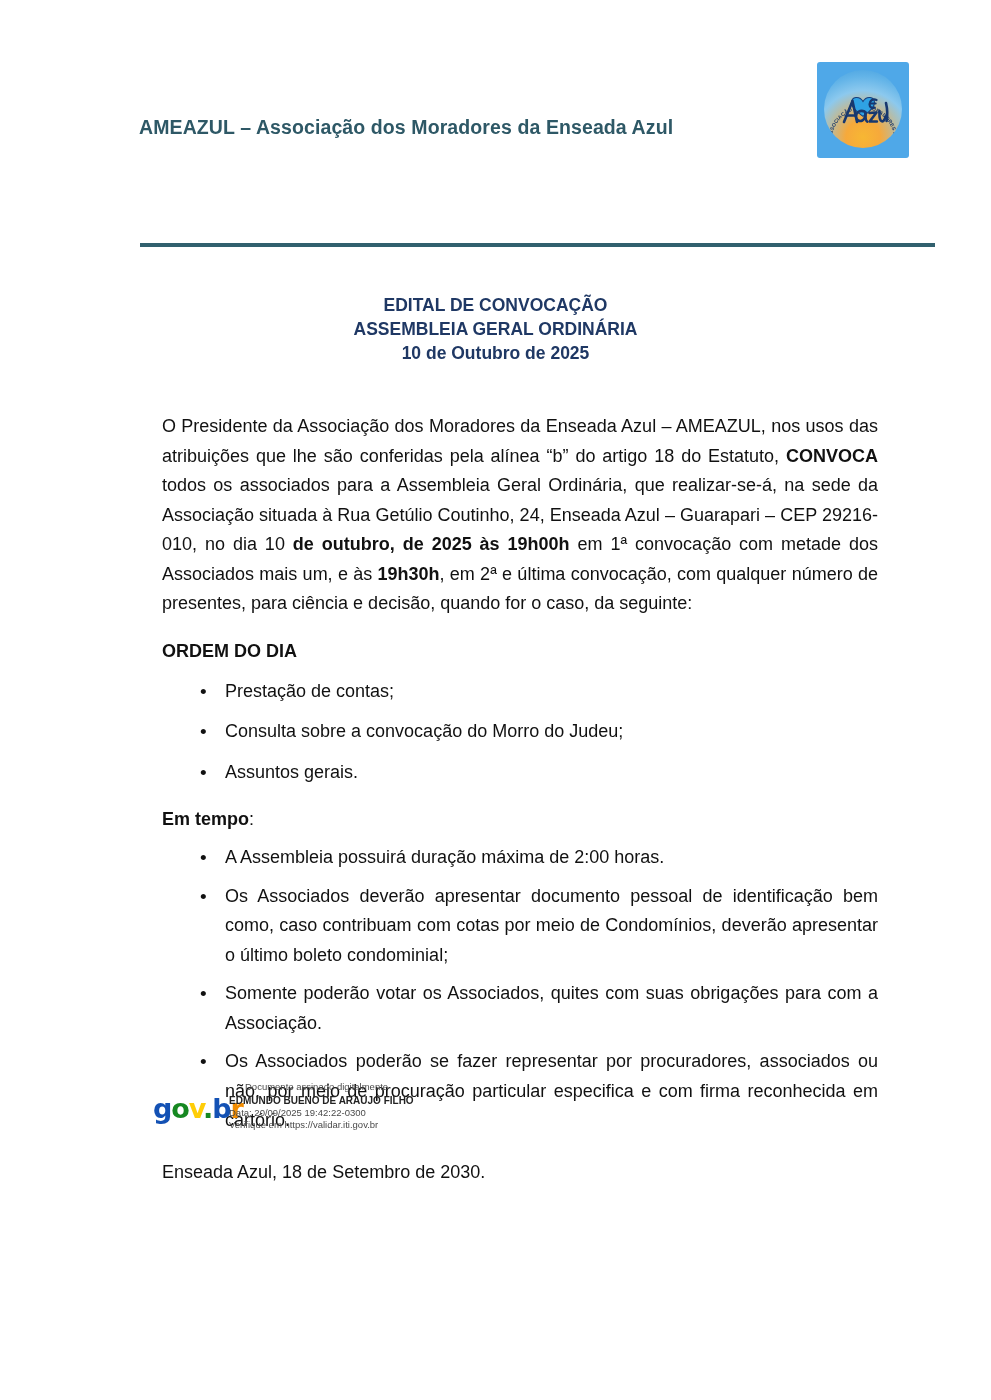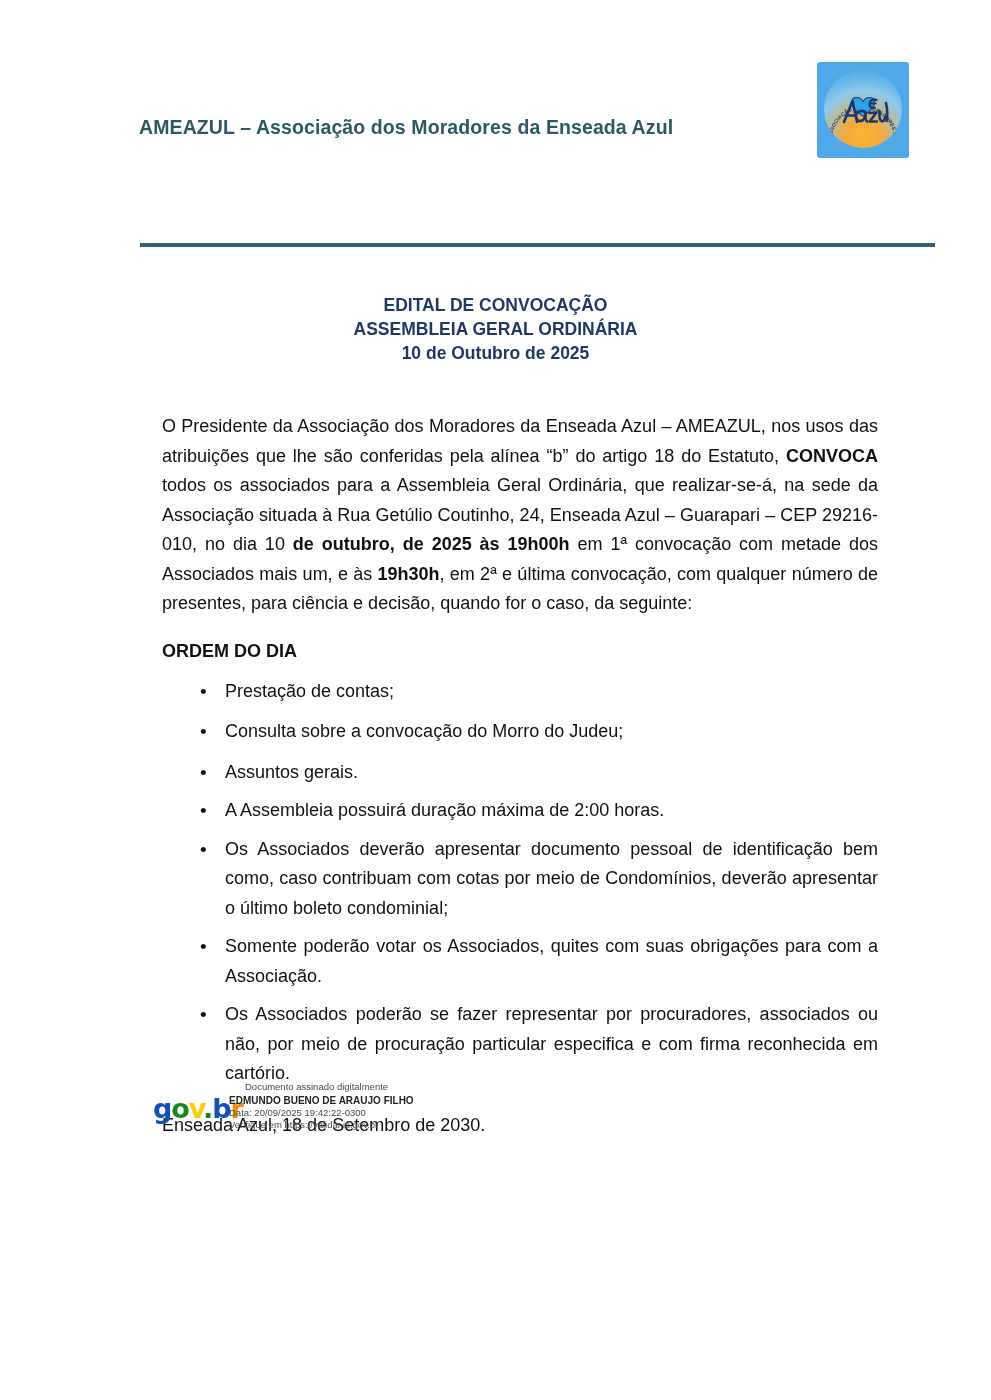--- a/index.html
+++ b/index.html
@@ -240,20 +240,21 @@
     <p class="para"><span>O Presidente da Associação dos Moradores da Enseada Azul – AMEAZUL, nos usos das atribuições que lhe são conferidas pela alínea “b” do artigo 18 do Estatuto, </span><b>CONVOCA</b><span> todos os associados para a Assembleia Geral Ordinária, que realizar-se-á, na sede da Associação situada à Rua Getúlio Coutinho, 24, Enseada Azul – Guarapari – CEP 29216-010, no dia 10 </span><b>de outubro, de 2025 às 19h00h</b><span> em 1ª convocação com metade dos Associados mais um, e às </span><b>19h30h</b><span>, em 2ª e última convocação, com qualquer número de presentes, para ciência e decisão, quando for o caso, da seguinte:</span></p>
 
     <p class="section-head">ORDEM DO DIA</p>
 
     <ul class="bullets">
       <li>Prestação de contas;</li>
       <li>Consulta sobre a convocação do Morro do Judeu;</li>
       <li>Assuntos gerais.</li>
     </ul>
 
+    <p class="section-head"><span>Em tempo</span><span class="reg">:</span></p>
 
     <ul class="bullets tight">
       <li>A Assembleia possuirá duração máxima de 2:00 horas.</li>
       <li class="justify">Os Associados deverão apresentar documento pessoal de identificação bem como, caso contribuam com cotas por meio de Condomínios, deverão apresentar o último boleto condominial;</li>
       <li class="justify">Somente poderão votar os Associados, quites com suas obrigações para com a Associação.</li>
       <li class="justify">Os Associados poderão se fazer representar por procuradores, associados ou não, por meio de procuração particular especifica e com firma reconhecida em cartório.</li>
     </ul>
 
     <p class="closing">Enseada Azul, 18 de Setembro de 2030.</p>
   </div>

